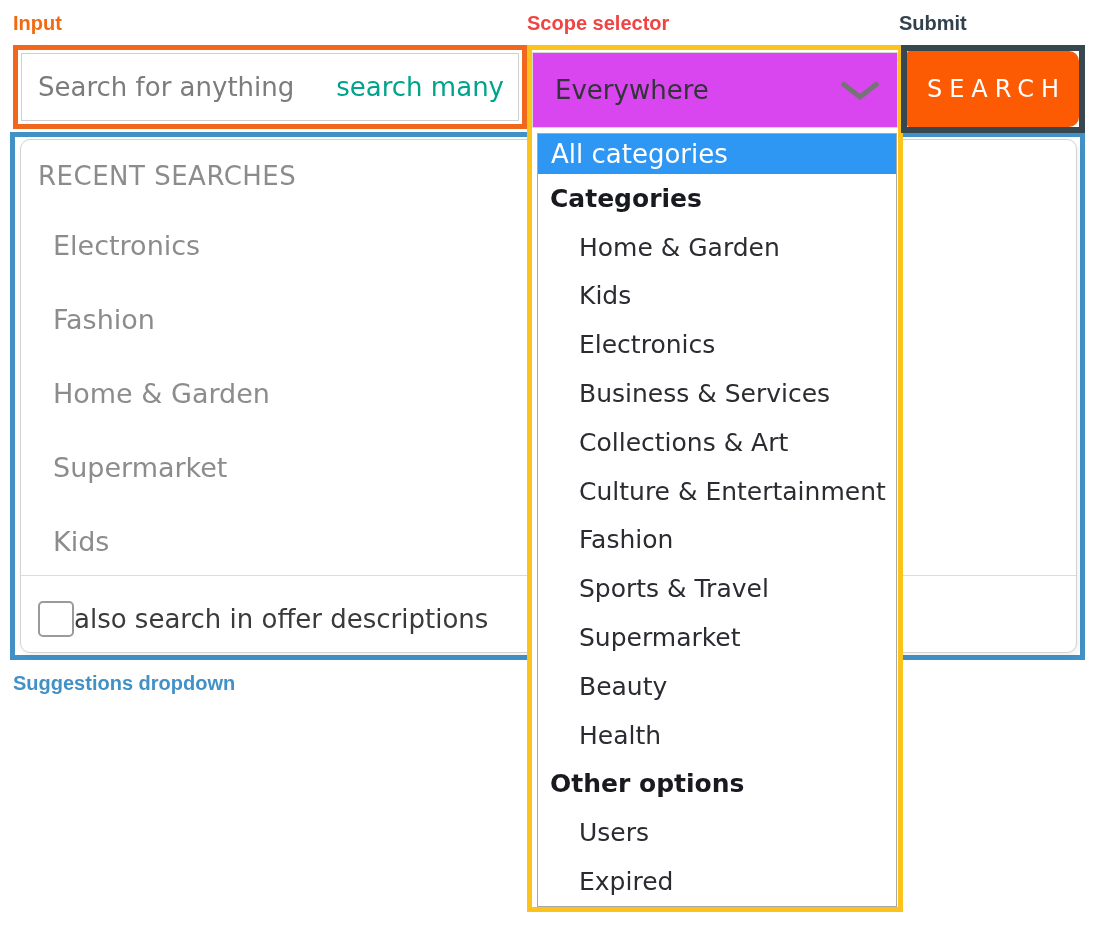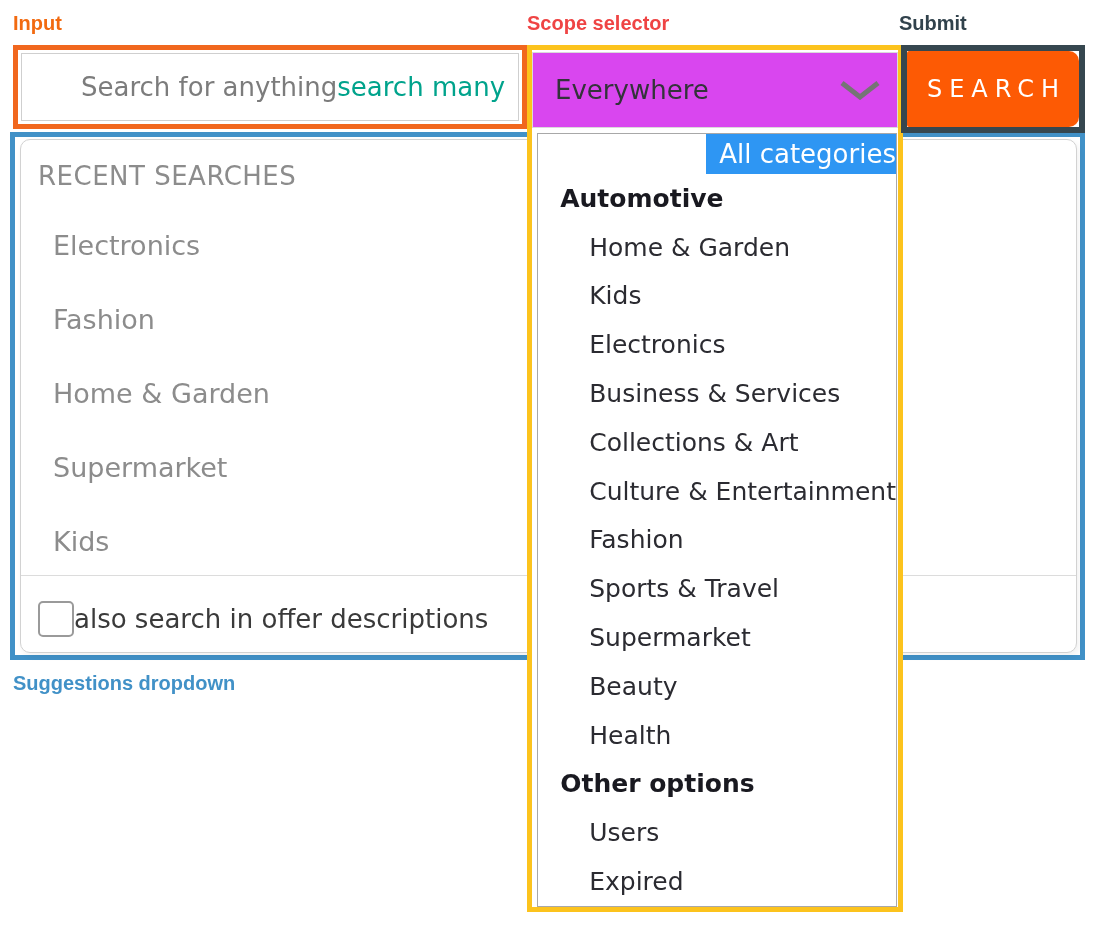--- a/index.html
+++ b/index.html
@@ -110,21 +110,21 @@
     width: 498px; height: 68px;
     background: #ffffff;
     border: 1px solid #cfcfcf;
     box-sizing: border-box;
     display: flex;
     align-items: center;
     padding: 0 14px 0 16px;
     z-index: 2;
     cursor: text;
   }
-  .placeholder { font-size: 26px; color: #7c7c7c; white-space: nowrap; margin-left: 43px; }
+  .placeholder { font-size: 26px; color: #7c7c7c; white-space: nowrap; }
   .input-spacer { flex: 1; }
   .search-many { font-size: 26px; color: #00a38c; white-space: nowrap; cursor: pointer; }
 
   
   .yellow-box {
     position: absolute;
     left: 527px; top: 45px;
     width: 376px; height: 867px;
     border: 5px solid #fcc31d;
     box-sizing: border-box;
@@ -151,21 +151,20 @@
   }
   .scope-list {
     position: absolute;
     left: 5px; top: 83px;
     width: 360px; height: 774px;
     background: #ffffff;
     border: 1px solid #a8a8a8;
     box-sizing: border-box;
     display: flex;
     flex-direction: column;
-    align-items: flex-end;
   }
   .scope-highlight {
     flex: none;
     height: 40px;
     background: #2e96f3;
     color: #ffffff;
     font-size: 26px;
     display: flex;
     align-items: center;
     padding-left: 13px;
@@ -264,21 +263,21 @@
     <div class="scope-select">
       <span class="select-value">Everywhere</span>
       <svg class="chevron" width="42" height="20" viewBox="0 0 42 20">
         <polyline points="3,3 21,17 39,3" fill="none" stroke="#757575" stroke-width="5" stroke-linecap="butt" stroke-linejoin="miter"></polyline>
       </svg>
     </div>
     <div class="scope-list">
       <div class="scope-highlight">All categories</div>
       <div class="scope-rows">
 
-          <div class="scope-row header">Automotive</div>
+          <div class="scope-row header">Categories</div>
 
           <div class="scope-row option">Home &amp; Garden</div>
 
           <div class="scope-row option">Kids</div>
 
           <div class="scope-row option">Electronics</div>
 
           <div class="scope-row option">Business &amp; Services</div>
 
           <div class="scope-row option">Collections &amp; Art</div>

